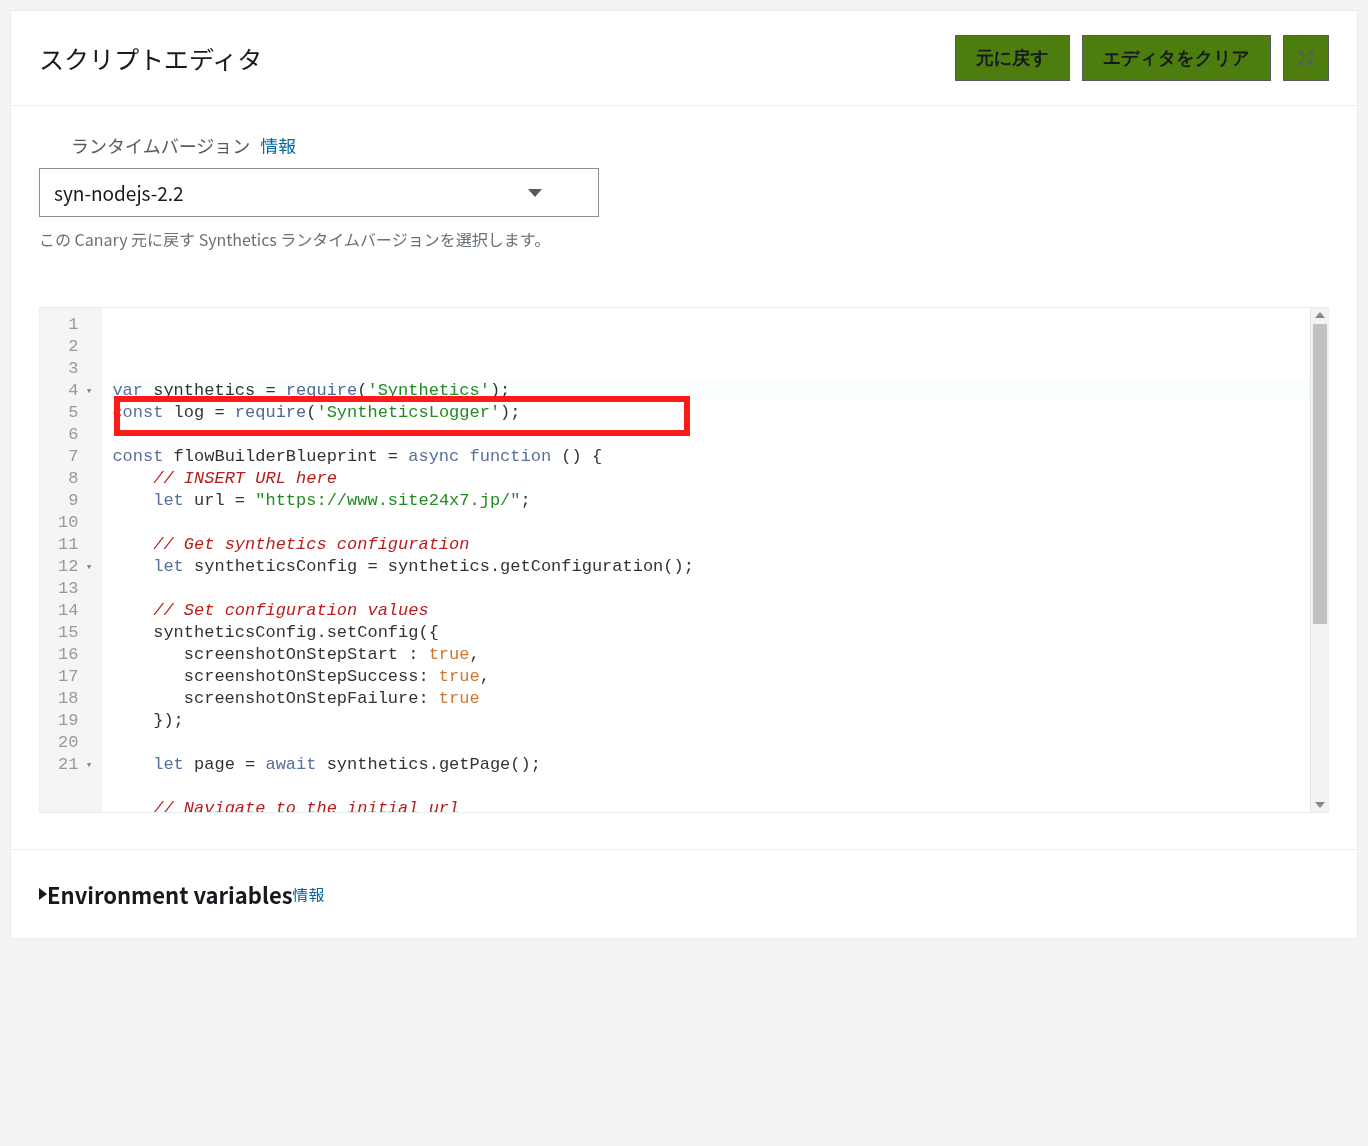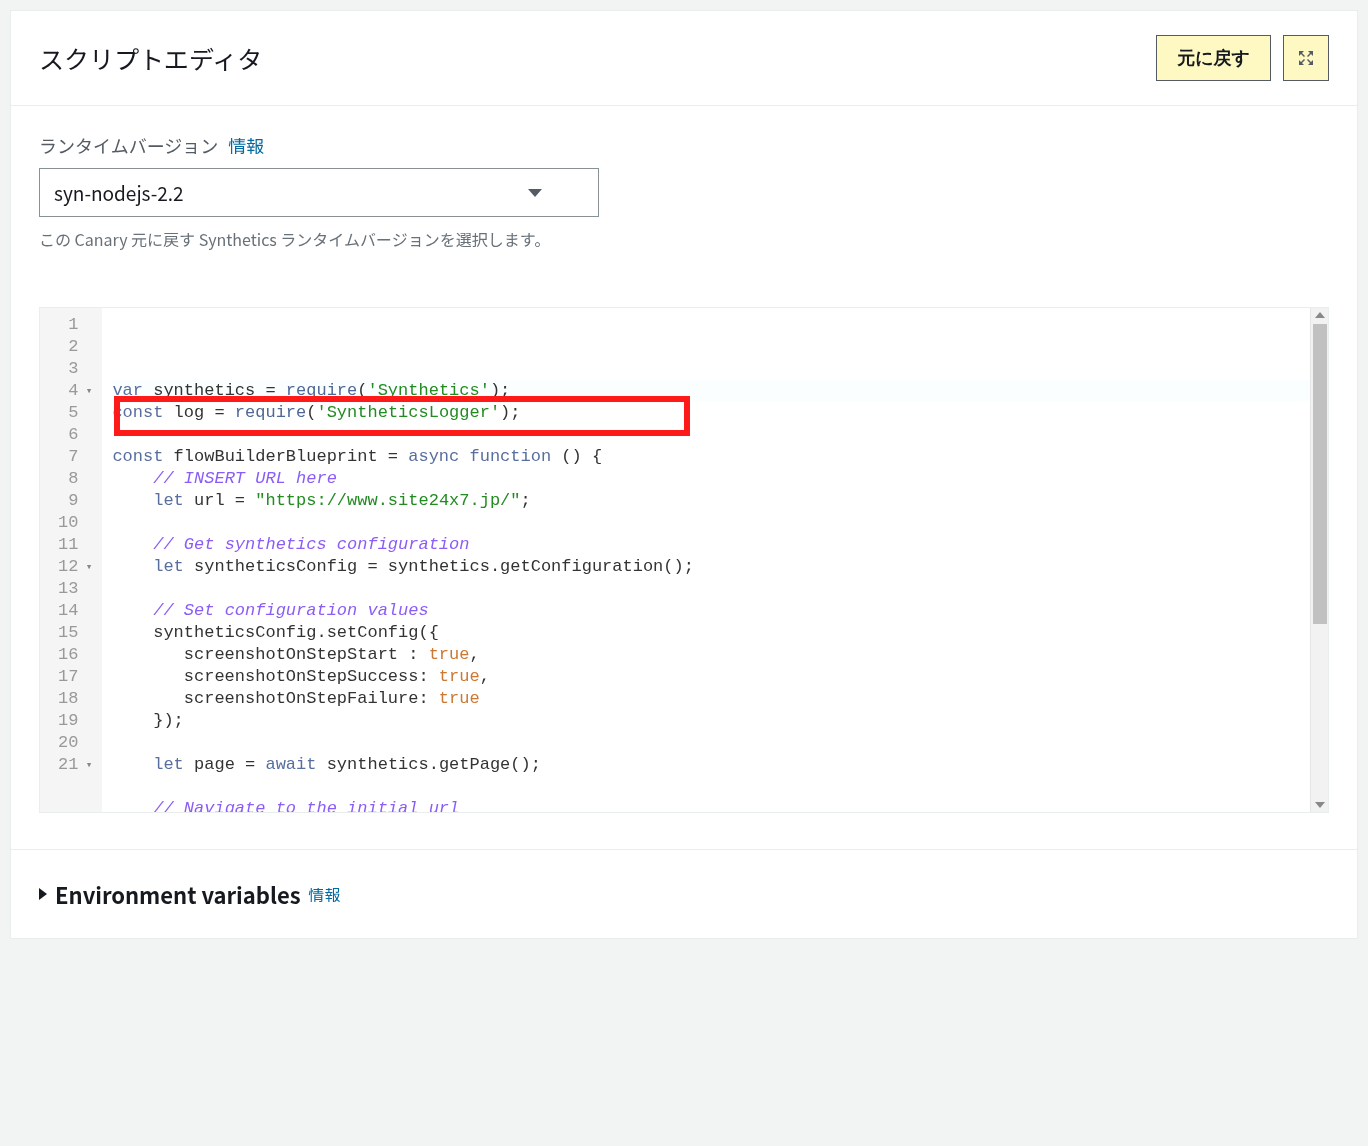--- a/index.html
+++ b/index.html
@@ -1,63 +1,64 @@
 <!DOCTYPE html>
 <html><head>
 <meta charset="utf-8">
 <style>
 * { box-sizing: border-box; margin: 0; padding: 0; }
 body { font-family: "Amazon Ember", -apple-system, "Segoe UI", "Noto Sans JP", sans-serif; background: #f2f3f3; padding: 10px; color: #16191f; }
 .panel { background: #fff; border: 1px solid #eaeded; border-radius: 0; margin: 0 auto; max-width: 1348px; }
 .panel-header { display: flex; align-items: center; justify-content: space-between; padding: 24px 28px; border-bottom: 1px solid #eaeded; }
 .panel-title { font-size: 25px; font-weight: 400; color: #16191f; }
 .header-actions { display: flex; gap: 12px; }
-.btn { background: #fef9c3; border: 1px solid #545b64; padding: 10px 20px; font-size: 18px; font-weight: 700; color: #16191f; cursor: pointer; display: inline-flex; align-items: center; justify-content: center; gap: 8px; text-align: center; }
+.btn { background: #4d7c0f; border: 1px solid #545b64; padding: 10px 20px; font-size: 18px; font-weight: 700; color: #16191f; cursor: pointer; display: inline-flex; align-items: center; justify-content: center; gap: 8px; text-align: center; }
 .btn.icon-only { padding: 10px 14px; }
 .panel-body { padding: 26px 28px 20px; }
-.field-label { display: flex; align-items: baseline; gap: 10px; font-size: 18px; color: #545b64; margin-bottom: 10px; }
+.field-label { display: flex; align-items: baseline; gap: 10px; font-size: 18px; color: #545b64; margin-bottom: 10px; margin-left: 32px; }
 .info-link { color: #0369a1; font-weight: 400; text-decoration: none; cursor: pointer; }
 .select-wrap { position: relative; width: 560px; max-width: 100%; }
 .select { width: 100%; border: 1px solid #879196; background: #fff; padding: 10px 56px 10px 14px; font-size: 19px; color: #16191f; cursor: pointer; display: flex; align-items: center; justify-content: space-between; }
 .select-caret { border-left: 7px solid transparent; border-right: 7px solid transparent; border-top: 8px solid #545b64; }
 .helper { color: #687078; font-size: 16px; margin-top: 10px; max-width: 560px; line-height: 1.5; }
 .code-editor { border: 1px solid #eaeded; margin-top: 56px; background: #fff; position: relative; overflow: hidden; height: 506px; font-family: Consolas, "Courier New", monospace; }
 .code-scroll { display: flex; height: 100%; overflow: hidden; }
 .gutter { background: #f5f5f5; color: #999; text-align: right; padding: 6px 10px 6px 18px; font-size: 17px; line-height: 22px; user-select: none; white-space: pre; }
 .gutter .ln { display: flex; gap: 6px; justify-content: flex-end; }
 .fold { color: #888; font-size: 11px; display:inline-block; width:8px; }
 .code-area { flex: 1; padding: 6px 10px; font-size: 17px; line-height: 22px; white-space: pre; position: relative; color: #333; }
 .code-line { height: 22px; white-space: pre; }
 .code-line.current { background: #ebf9ff30; }
 .kw { color: #586e9e; }     
 .fn { color: #4e6795; }     
 .str { color: #228b22; }    
-.cm { color: #8b5cf6; font-style: italic; }
+.cm { color: #b91c1c; font-style: italic; }
 .bool { color: #cc7832; }
 .highlight-box { position: absolute; border: 6px solid #ff1a1a; }
 .scroll-track { position: absolute; right: 0; top: 0; bottom: 0; width: 18px; background: #f2f2f2; border-left: 1px solid #e5e5e5; display:flex; flex-direction:column; justify-content:space-between; align-items:center; }
 .scroll-arrow { width: 0; height: 0; border-left: 5px solid transparent; border-right: 5px solid transparent; margin: 4px 0; }
 .scroll-arrow.up { border-bottom: 6px solid #888; }
 .scroll-arrow.down { border-top: 6px solid #888; }
 .scroll-thumb { background: #c1c1c1; width: 14px; height: 300px; position: absolute; top: 16px; }
 .env-section { border-top: 1px solid #eaeded; margin: 36px -28px -20px; padding: 28px; }
-.env-heading { display:flex; align-items:center; gap: 8px; }
+.env-heading { display:flex; align-items:center; gap: 0; }
 .env-title { font-size: 22px; font-weight: 700; }
 .env-disclosure { border-left: 8px solid #16191f; border-top: 6px solid transparent; border-bottom: 6px solid transparent; }
 .env-desc { color: #545b64; font-size: 17px; margin-top: 8px; }
 .expand-svg { width:16px; height:16px; }
 </style>
 </head>
 <body>
 
 <div class="panel">
   <div class="panel-header">
     <div class="panel-title">スクリプトエディタ</div>
     <div class="header-actions">
       <button class="btn">元に戻す</button>
+      <button class="btn">エディタをクリア</button>
       <button class="btn icon-only">
         <svg class="expand-svg" viewBox="0 0 16 16">
           <path d="M1 1h5L4 3l3 3-1 1-3-3-2 2zM15 1v5l-2-2-3 3-1-1 3-3-2-2zM1 15v-5l2 2 3-3 1 1-3 3 2 2zM15 15h-5l2-2-3-3 1-1 3 3 2-2z" fill="#545b64"></path>
         </svg>
       </button>
     </div>
   </div>
 
   <div class="panel-body">
     <div class="field-label">

